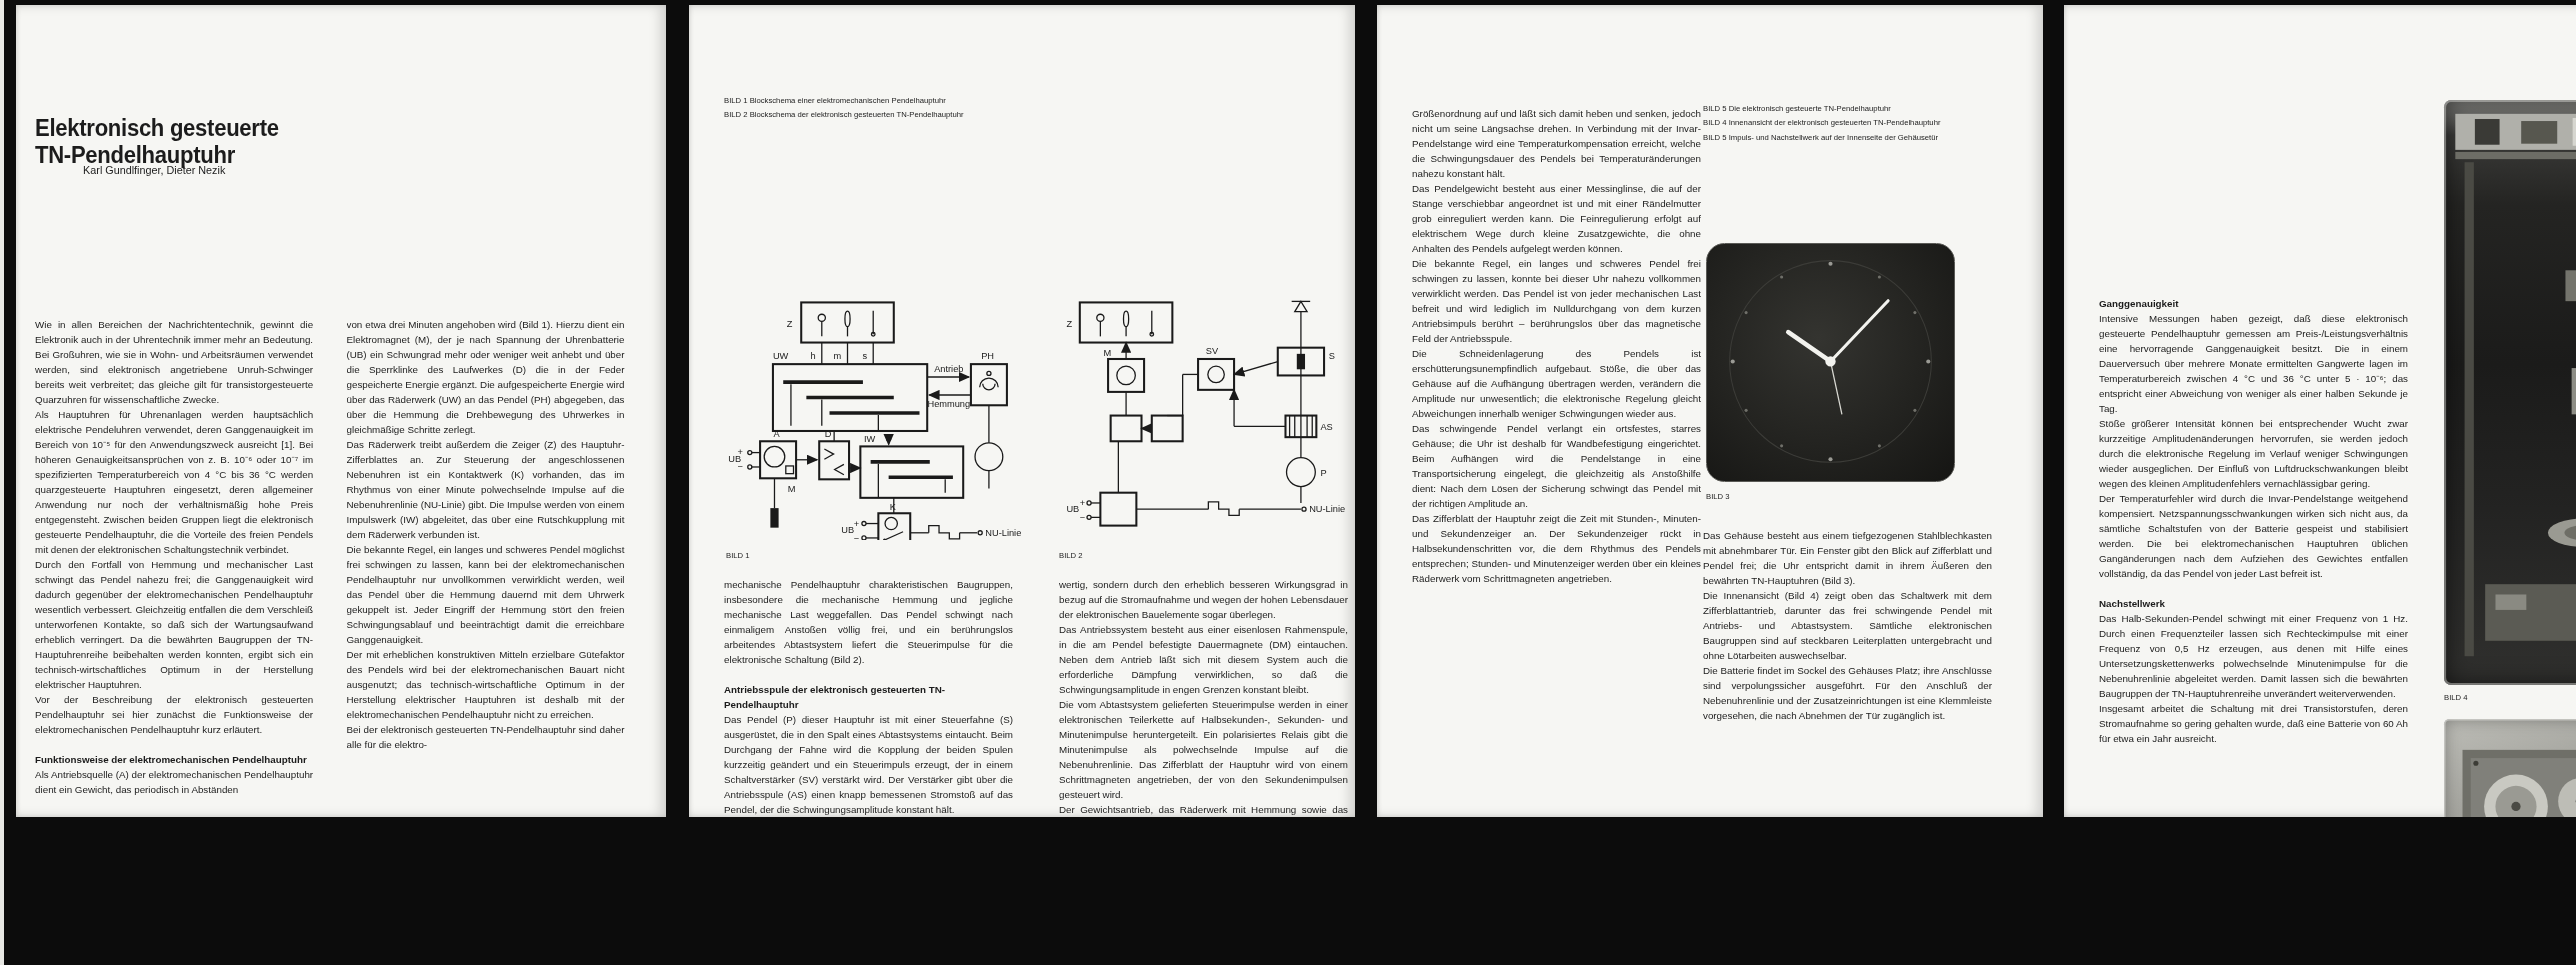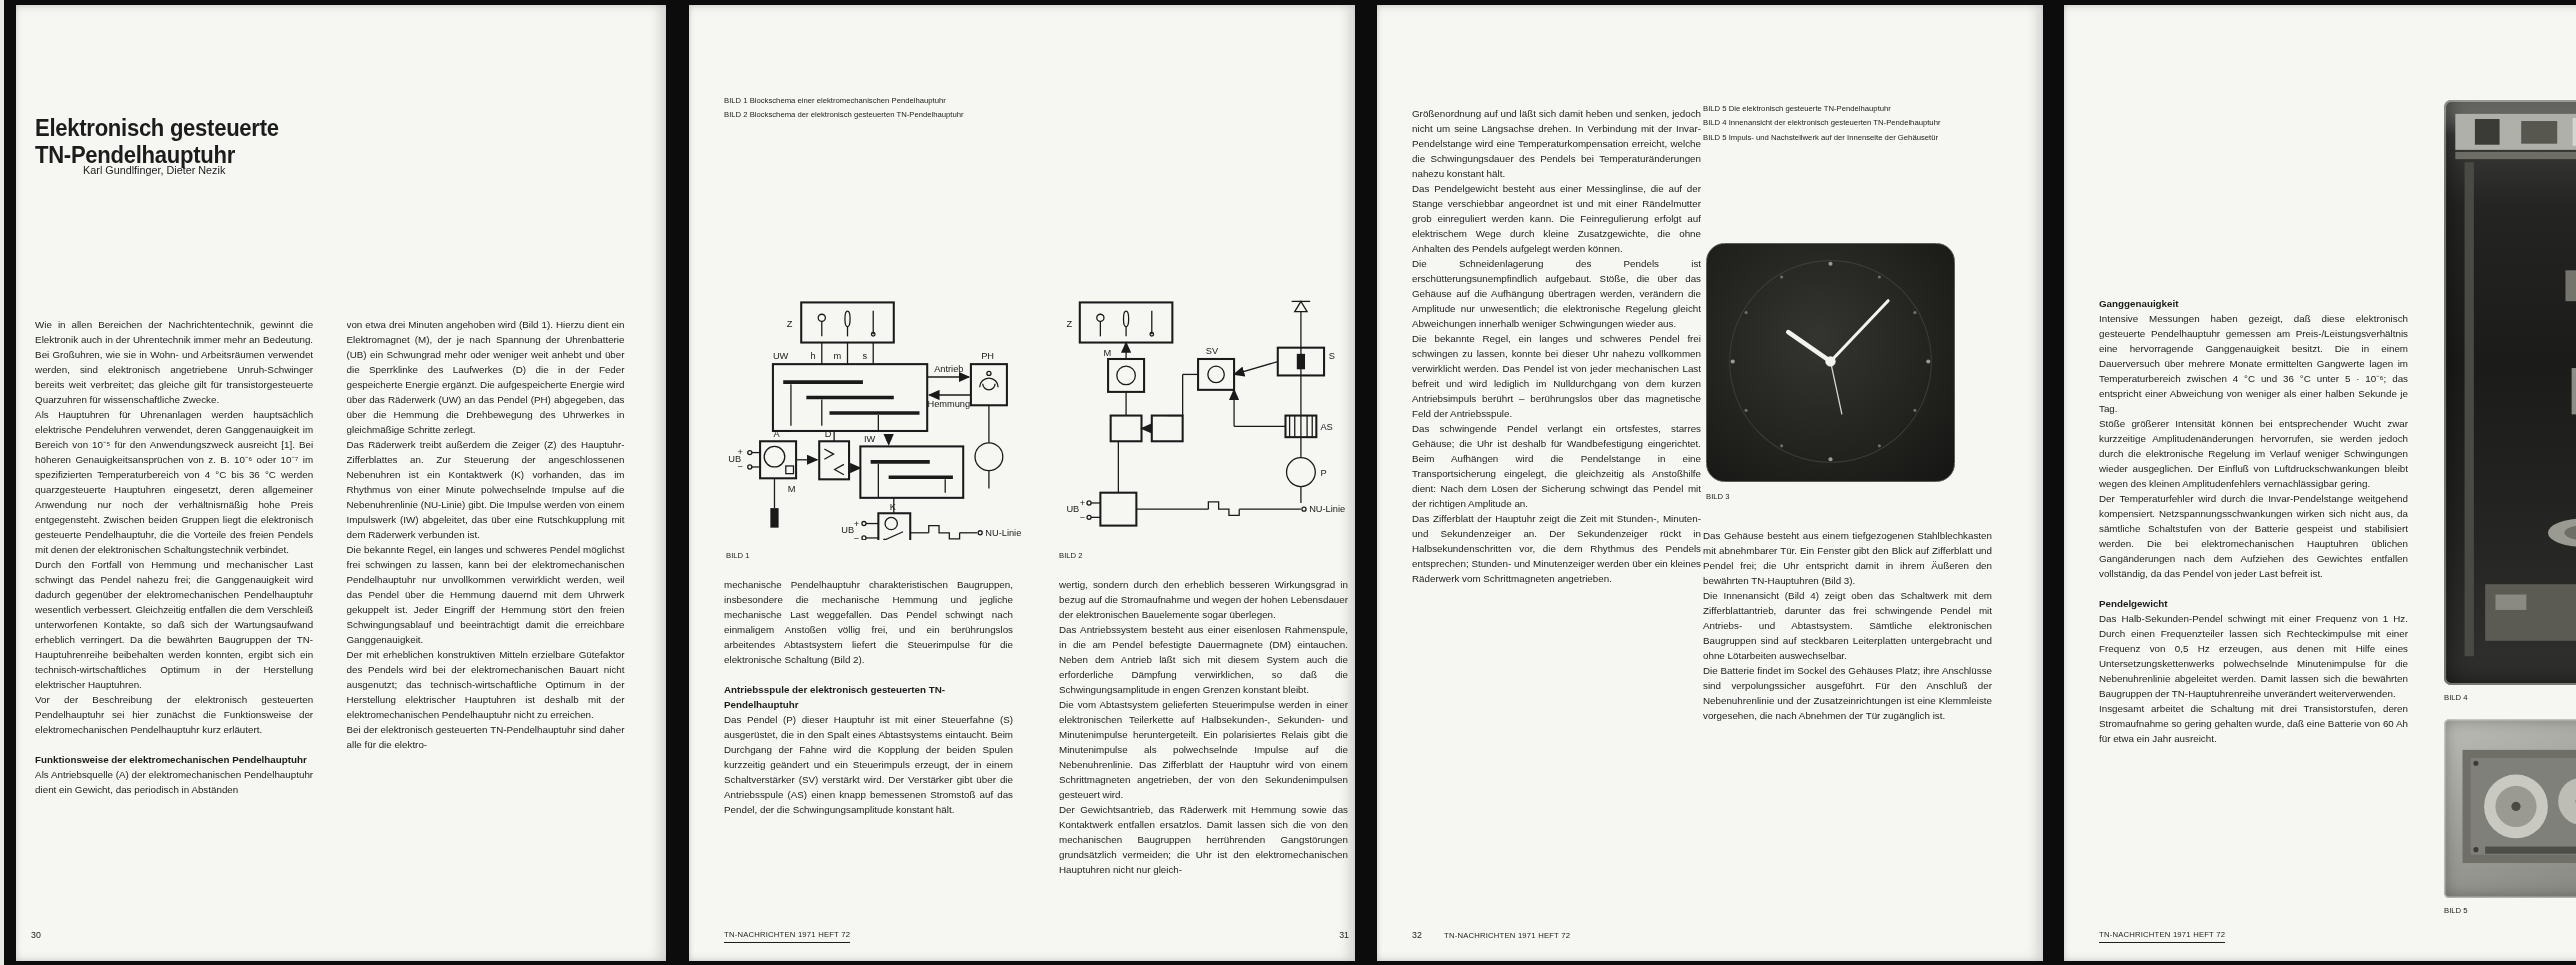--- a/index.html
+++ b/index.html
@@ -1,19 +1,19 @@
 <!DOCTYPE html>
 <html style="font-size:8.2px"><head>
 <meta charset="utf-8">
 <style>
   html,body{margin:0;padding:0;}
   body{width:3434px;height:965px;position:relative;background:#0c0c0c;
        font-family:"Liberation Sans",sans-serif;color:#1c1c1c;}
   .edge-strip{position:absolute;left:0;top:0;width:4.1px;height:965px;background:#e8e8e4;}
-  .page{position:absolute;top:5.2px;height:956px;background:#f6f6f3;overflow:hidden;
+  .page{position:absolute;top:5.2px;height:812px;background:#f6f6f3;overflow:hidden;
         box-shadow:inset -6.2px 0 11.3px rgba(0,0,0,.14), inset 1.5px 0 4.1px rgba(0,0,0,.10);}
   .abs{position:absolute;}
   .title{font-weight:bold;font-size:23px;line-height:27px;letter-spacing:-0.3px;
          transform:scaleX(.96);transform-origin:left top;white-space:nowrap;}
   .authors{font-size:10.8px;}
   .col{position:absolute;overflow:hidden;}
   .body{font-size:9.8px;line-height:15px;text-align:justify;margin:0;}
   .subhead{font-size:9.8px;line-height:15px;font-weight:bold;margin:15px 0 0 0;}
   .col > :first-child{margin-top:8px;}
   .caption{font-size:7.7px;line-height:14.4px;white-space:nowrap;}
@@ -258,22 +258,22 @@
     </div>
 
   <div class="abs journal underlined" style="left:35px;top:925px;">TN-NACHRICHTEN 1971 HEFT 72</div>
   <div class="abs pagenum" style="left:598px;top:925px;width:62px;text-align:right;">31</div>
 </section>
 
 <section class="page" style="left:1377px;width:666px;">
   <div class="col" style="left:35px;top:93px;width:289px;height:824px;">
       <p class="body">Größenordnung auf und läßt sich damit heben und senken, jedoch nicht um seine Längsachse drehen. In Verbindung mit der Invar-Pendelstange wird eine Temperaturkompensation erreicht, welche die Schwingungsdauer des Pendels bei Temperaturänderungen nahezu konstant hält.</p>
       <p class="body">Das Pendelgewicht besteht aus einer Messinglinse, die auf der Stange verschiebbar angeordnet ist und mit einer Rändelmutter grob einreguliert werden kann. Die Feinregulierung erfolgt auf elektrischem Wege durch kleine Zusatzgewichte, die ohne Anhalten des Pendels aufgelegt werden können.</p>
+      <p class="body">Die bekannte Regel, ein langes und schweres Pendel frei schwingen zu lassen, konnte bei dieser Uhr nahezu vollkommen verwirklicht werden. Das Pendel ist von jeder mechanischen Last befreit und wird lediglich im Nulldurchgang von dem kurzen Antriebsimpuls berührt – berührungslos über das magnetische Feld der Antriebsspule.</p>
       <p class="body">Die Schneidenlagerung des Pendels ist erschütterungsunempfindlich aufgebaut. Stöße, die über das Gehäuse auf die Aufhängung übertragen werden, verändern die Amplitude nur unwesentlich; die elektronische Regelung gleicht Abweichungen innerhalb weniger Schwingungen wieder aus.</p>
-      <p class="body">Die bekannte Regel, ein langes und schweres Pendel frei schwingen zu lassen, konnte bei dieser Uhr nahezu vollkommen verwirklicht werden. Das Pendel ist von jeder mechanischen Last befreit und wird lediglich im Nulldurchgang von dem kurzen Antriebsimpuls berührt – berührungslos über das magnetische Feld der Antriebsspule.</p>
       <p class="body">Das schwingende Pendel verlangt ein ortsfestes, starres Gehäuse; die Uhr ist deshalb für Wandbefestigung eingerichtet. Beim Aufhängen wird die Pendelstange in eine Transportsicherung eingelegt, die gleichzeitig als Anstoßhilfe dient: Nach dem Lösen der Sicherung schwingt das Pendel mit der richtigen Amplitude an.</p>
       <p class="body">Das Zifferblatt der Hauptuhr zeigt die Zeit mit Stunden-, Minuten- und Sekundenzeiger an. Der Sekundenzeiger rückt in Halbsekundenschritten vor, die dem Rhythmus des Pendels entsprechen; Stunden- und Minutenzeiger werden über ein kleines Räderwerk vom Schrittmagneten angetrieben.</p>
     </div>
 
   <div class="abs caption" style="left:326px;top:97px;">BILD 5  Die elektronisch gesteuerte TN-Pendelhauptuhr</div>
   <div class="abs caption" style="left:326px;top:111px;">BILD 4  Innenansicht der elektronisch gesteuerten TN-Pendelhauptuhr</div>
   <div class="abs caption" style="left:326px;top:126px;">BILD 5  Impuls- und Nachstellwerk auf der Innenseite der Gehäusetür</div>
 
   <div class="photo clock-photo" style="left:329px;top:238px;width:247px;height:237px;">
     <svg width="247" height="237" viewBox="0 0 480 460">
@@ -307,21 +307,21 @@
   <div class="abs pagenum" style="left:35px;top:925px;">32</div>
   <div class="abs journal" style="left:67px;top:926px;">TN-NACHRICHTEN 1971 HEFT 72</div>
 </section>
 
 <section class="page" style="left:2064px;width:666px;">
   <div class="col" style="left:35px;top:283px;width:309px;height:634px;">
       <h3 class="subhead">Ganggenauigkeit</h3>
       <p class="body">Intensive Messungen haben gezeigt, daß diese elektronisch gesteuerte Pendelhauptuhr gemessen am Preis-/Leistungsverhältnis eine hervorragende Ganggenauigkeit besitzt. Die in einem Dauerversuch über mehrere Monate ermittelten Gangwerte lagen im Temperaturbereich zwischen 4 °C und 36 °C unter 5 · 10⁻⁶; das entspricht einer Abweichung von weniger als einer halben Sekunde je Tag.</p>
       <p class="body">Stöße größerer Intensität können bei entsprechender Wucht zwar kurzzeitige Amplitudenänderungen hervorrufen, sie werden jedoch durch die elektronische Regelung im Verlauf weniger Schwingungen wieder ausgeglichen. Der Einfluß von Luftdruckschwankungen bleibt wegen des kleinen Amplitudenfehlers vernachlässigbar gering.</p>
       <p class="body">Der Temperaturfehler wird durch die Invar-Pendelstange weitgehend kompensiert. Netzspannungsschwankungen wirken sich nicht aus, da sämtliche Schaltstufen von der Batterie gespeist und stabilisiert werden. Die bei elektromechanischen Hauptuhren üblichen Gangänderungen nach dem Aufziehen des Gewichtes entfallen vollständig, da das Pendel von jeder Last befreit ist.</p>
-      <h3 class="subhead">Pendelgewicht</h3>
+      <h3 class="subhead">Nachstellwerk</h3>
       <p class="body">Das Halb-Sekunden-Pendel schwingt mit einer Frequenz von 1 Hz. Durch einen Frequenzteiler lassen sich Rechteckimpulse mit einer Frequenz von 0,5 Hz erzeugen, aus denen mit Hilfe eines Untersetzungskettenwerks polwechselnde Minutenimpulse für die Nebenuhrenlinie abgeleitet werden. Damit lassen sich die bewährten Baugruppen der TN-Hauptuhrenreihe unverändert weiterverwenden.</p>
       <p class="body">Insgesamt arbeitet die Schaltung mit drei Transistorstufen, deren Stromaufnahme so gering gehalten wurde, daß eine Batterie von 60 Ah für etwa ein Jahr ausreicht.</p>
     </div>
 
   <div class="photo cabinet-photo" style="left:380px;top:95px;width:282px;height:585px;">
     <svg width="282" height="585" viewBox="0 0 548 1135">
       <rect x="22" y="26" width="504" height="70" fill="#b0b0aa"></rect>
       <rect x="60" y="36" width="48" height="50" fill="#3a3a36"></rect>
       <rect x="150" y="40" width="70" height="44" fill="#57574f"></rect>
       <rect x="250" y="34" width="34" height="54" fill="#d6d6d0"></rect>

